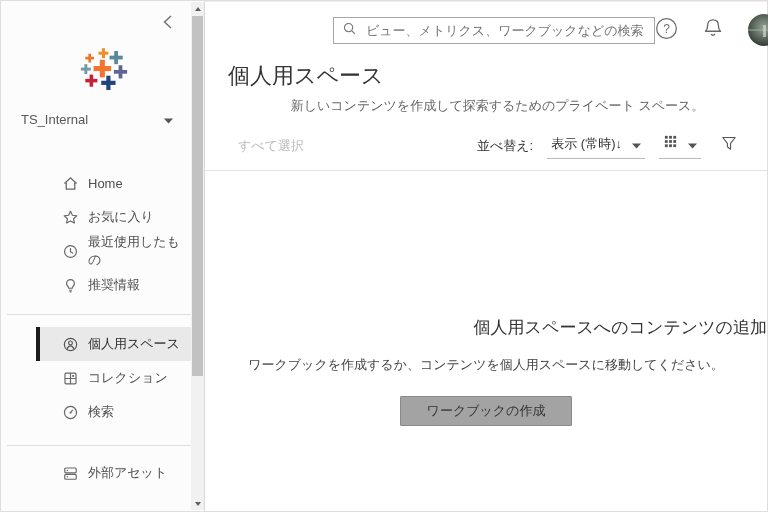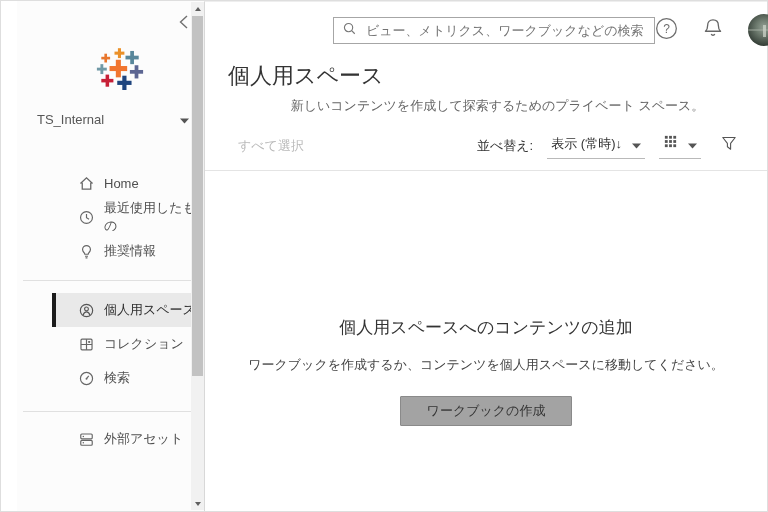--- a/index.html
+++ b/index.html
@@ -4,21 +4,21 @@
 <style>
   html,body{margin:0;padding:0;}
   body{
     width:768px;height:512px;position:relative;overflow:hidden;
     font-family:"Liberation Sans","DejaVu Sans",sans-serif;
     background:#fff;color:#333;
   }
   .window{position:absolute;inset:0;border:1px solid #dedede;box-sizing:border-box;}
 
   
-  .sidebar{position:absolute;left:16px;top:0;bottom:0;width:190px;background:#fcfcfc;box-sizing:border-box;}
+  .sidebar{position:absolute;left:0;top:0;bottom:0;width:190px;background:#fcfcfc;box-sizing:border-box;}
   .collapse-btn{position:absolute;top:13px;right:14px;width:18px;height:18px;border:none;background:transparent;padding:0;cursor:pointer;}
   .logo-wrap{margin-top:45px;text-align:center;}
   .site-picker{margin:16px 18px 0 20px;display:flex;align-items:center;justify-content:space-between;cursor:pointer;}
   .site-name{font-size:13px;color:#575757;}
   .caret{display:inline-block;}
   .nav{margin-top:38px;}
   .nav-item{height:34px;display:flex;align-items:center;padding-left:26px;cursor:pointer;font-size:13px;color:#4f4f4f;box-sizing:border-box;margin-left:35px;}
   .nav-item .nicon{width:17px;height:17px;margin-right:9px;flex:0 0 17px;display:flex;align-items:center;}
   .nav-item.selected{background:#e9e9e9;border-left:4px solid #1c1c1c;padding-left:22px;color:#2e2e2e;}
   .nav-divider{border:none;border-top:1px solid #e0e0e0;margin:12px 0 12px 6px;}
@@ -52,21 +52,21 @@
 
   .toolbar{margin-top:17px;display:flex;align-items:center;padding:0 30px 11px 33px;border-bottom:1px solid #e4e4e4;}
   .select-all{font-size:13px;color:#b9b9b9;}
   .toolbar-right{margin-left:auto;display:flex;align-items:center;gap:14px;}
   .sort-label{font-size:13px;color:#333;}
   .underlined{display:flex;align-items:center;gap:10px;border-bottom:1px solid #b9b9b9;padding:2px 4px 5px 4px;cursor:pointer;}
   .sort-value{font-size:13px;color:#333;}
   .filter-btn{margin-left:6px;}
 
   .content{text-align:center;padding-top:145px;}
-  .empty-heading{margin:0;font-size:17px;font-weight:400;color:#333;}
+  .empty-heading{margin:0;font-size:17px;font-weight:400;color:#333;text-align:right;}
   .empty-body{margin:17px 0 0;font-size:13px;color:#444;}
   .create-btn{margin-top:22px;background:#a3a3a3;border:1px solid #8a8a8a;border-radius:1px;padding:5px 26px;font-size:13px;color:#333;font-family:inherit;cursor:pointer;}
 </style>
 </head>
 <body>
 
 <div class="window">
 
   <aside class="sidebar">
 
@@ -128,20 +128,28 @@
 
       <div class="nav-item">
         <span class="nicon">
           <svg width="17" height="17" viewBox="0 0 16 16">
               <path d="M2.3 8 8 2.6 13.7 8M4 7.2V13.3h8V7.2" fill="none" stroke="#666" stroke-width="1.2"></path>
             </svg>
         </span>
         <span>Home</span>
       </div>
 
+      <div class="nav-item">
+        <span class="nicon">
+          <svg width="17" height="17" viewBox="0 0 16 16">
+              <path d="M8 2.2 9.8 5.9l4.1.5-3 2.8.8 4L8 11.2l-3.7 2 .8-4-3-2.8 4.1-.5z" fill="none" stroke="#666" stroke-width="1.1" stroke-linejoin="round"></path>
+            </svg>
+        </span>
+        <span>お気に入り</span>
+      </div>
 
       <div class="nav-item">
         <span class="nicon">
           <svg width="17" height="17" viewBox="0 0 16 16">
               <circle cx="8" cy="8" r="5.6" fill="none" stroke="#666" stroke-width="1.1"></circle>
               <path d="M8 4.8V8.2l2.4 1.5" fill="none" stroke="#666" stroke-width="1.1"></path>
             </svg>
         </span>
         <span>最近使用したもの</span>
       </div>

